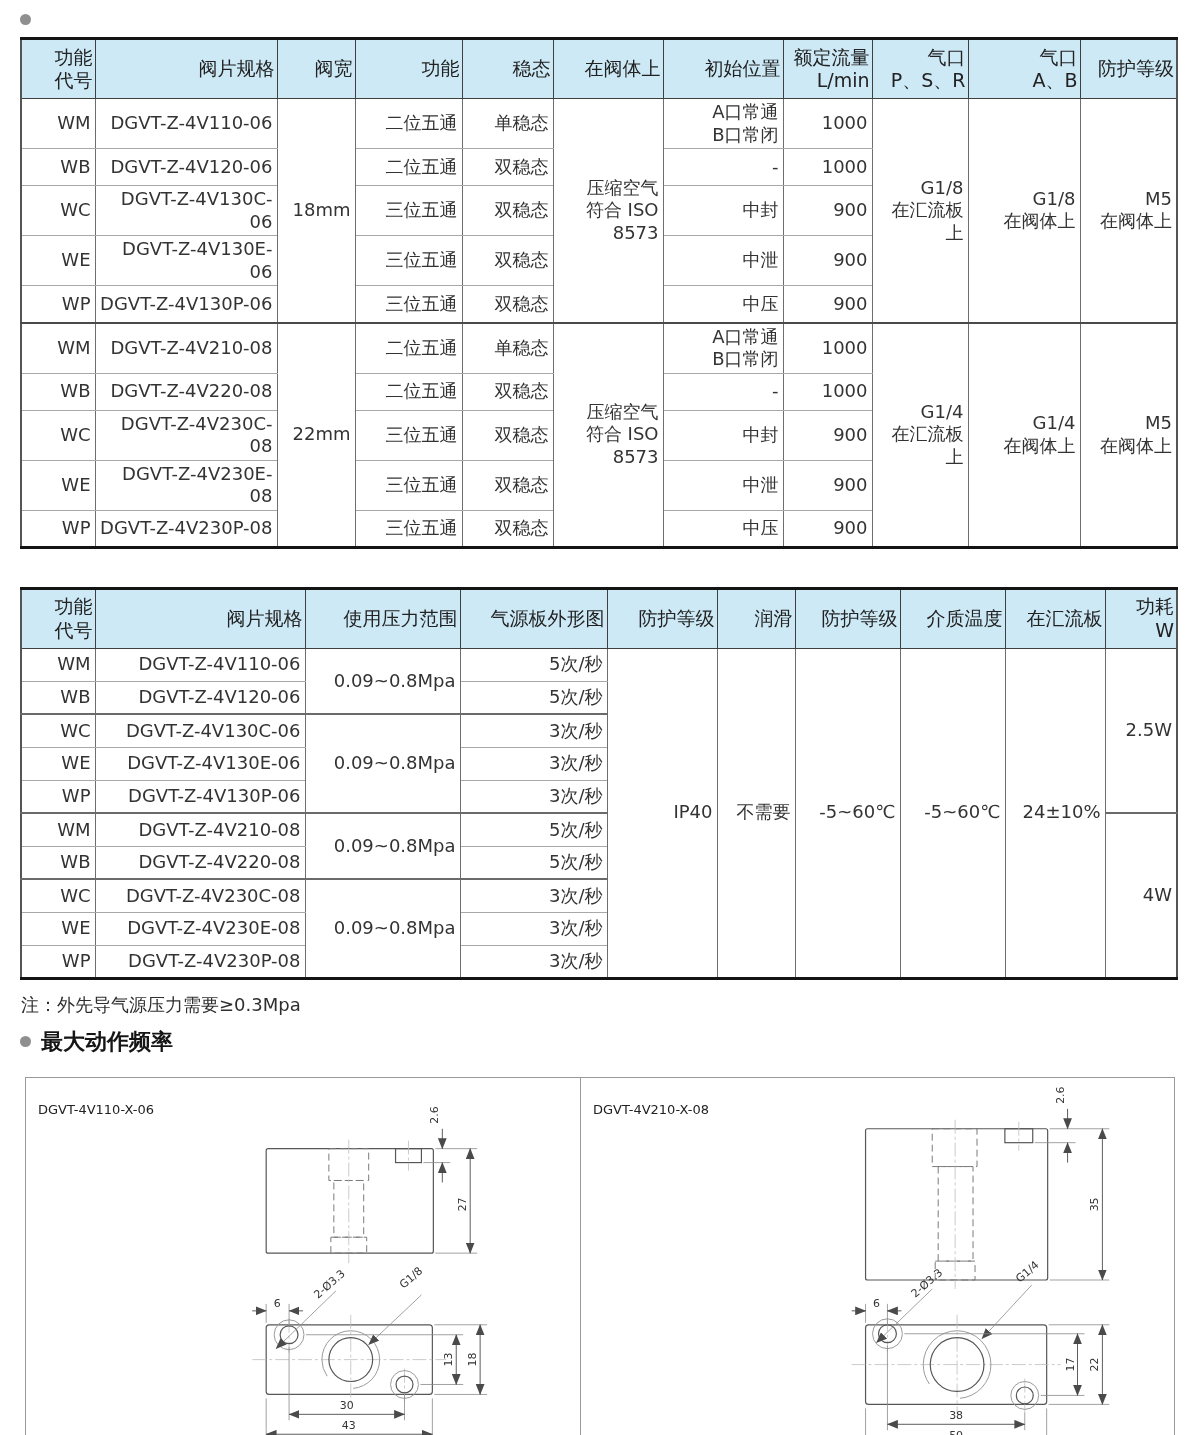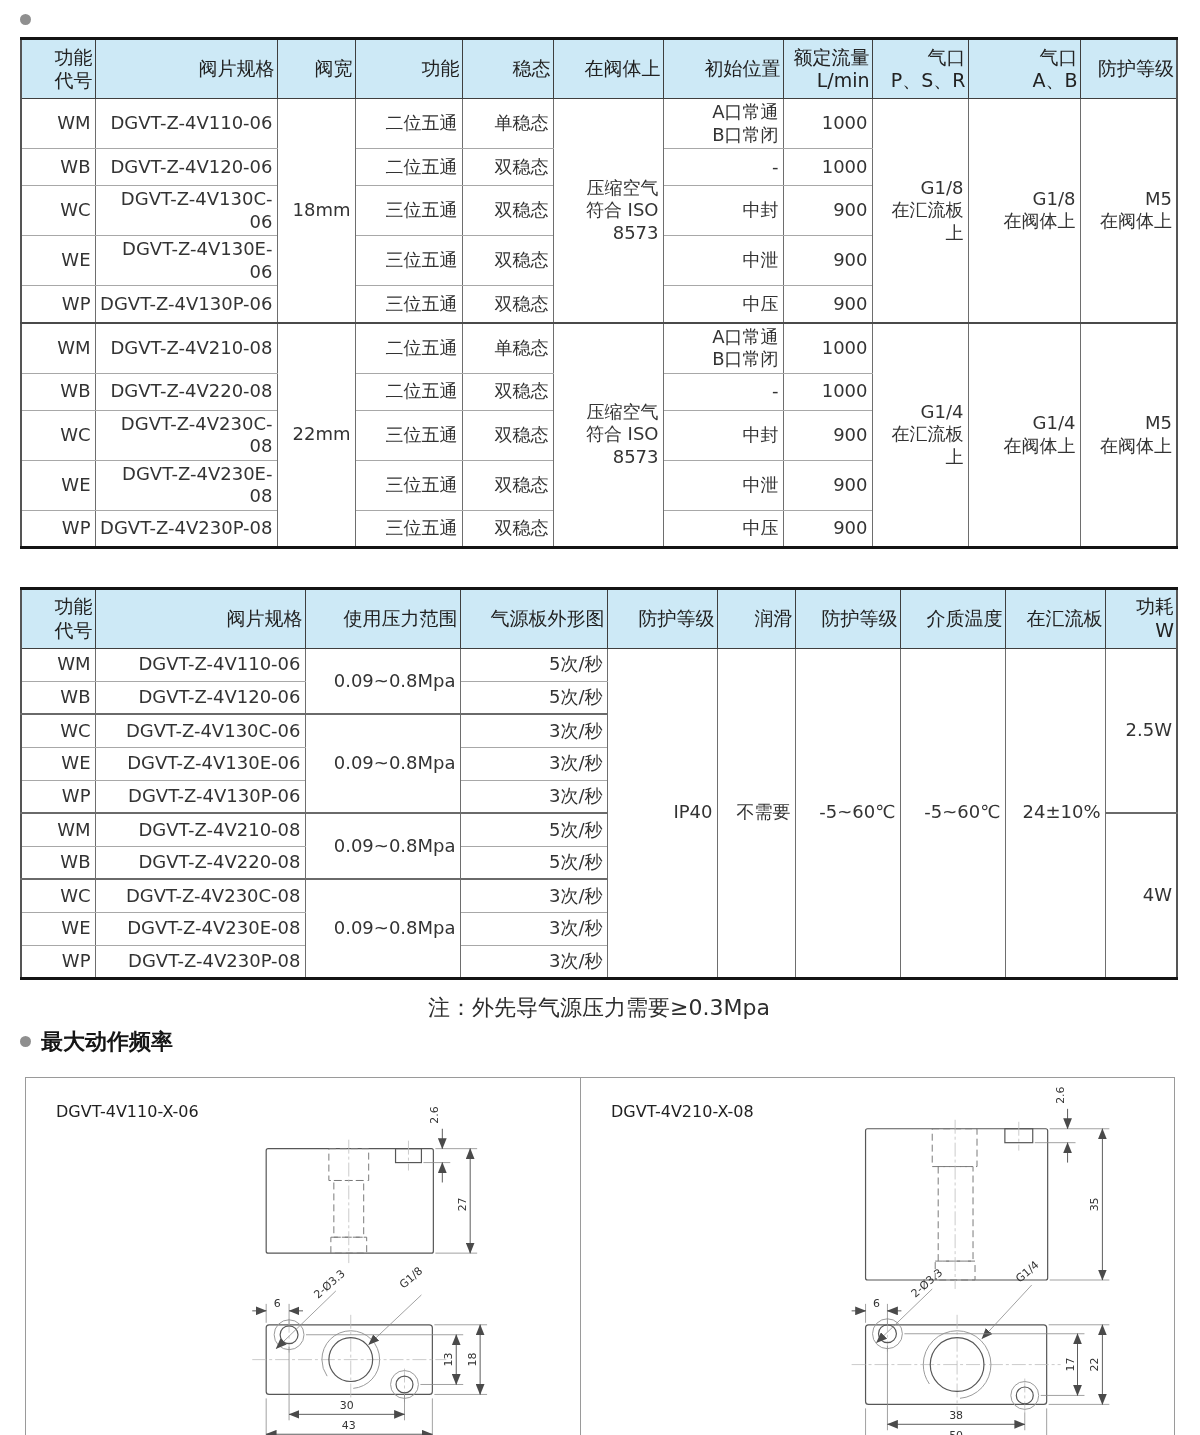--- a/index.html
+++ b/index.html
@@ -15,27 +15,27 @@
      height:60px;white-space:pre-line;line-height:1.22;padding:2px;color:#222}
 .dt td{border-top:1px solid #a8a8a8;border-bottom:1px solid #a8a8a8;
      border-left:1px solid #6e6e6e;border-right:1px solid #6e6e6e;
      font-size:18px;white-space:pre-line;line-height:1.25;padding:2px 4px;height:37px;color:#333}
 .t1 tr.tall td{height:47px}
 .t2 td{height:33px}
 tr.gsep td{border-top:2px solid #4a4a4a}
 tr.gsep2 td{border-top:2px solid #6a6a6a}
 td.thin-top{border-top:1px solid #a8a8a8}
 .t2{margin-top:38px}
-.note{width:1156px;margin:13px 0 0 21px;text-align:center;font-size:22px;color:#2e2e2e}
+.note{width:1156px;margin:13px 0 6px 21px;text-align:left;font-size:18px;color:#2e2e2e}
 .dbox{display:flex;margin:8px 0 0 25px;width:1150px;height:410px;
      border:1px solid #9a9a9a;border-bottom:3px solid #9a9a9a;background:#fff}
 .panel{position:relative;height:100%}
 .p1{width:554px}
 .p2{flex:1;border-left:1px solid #9a9a9a}
-.plabel{position:absolute;left:30px;top:24px;font-size:16px;color:#222}
+.plabel{position:absolute;left:12px;top:24px;font-size:13px;color:#222}
 .panel svg{position:absolute;left:0;top:0;width:100%;height:100%}
 svg text{font-size:11px;fill:#333;font-family:"DejaVu Sans",sans-serif}
 .ol{fill:none;stroke:#575757;stroke-width:1.2}
 .olt{fill:none;stroke:#9a9a9a;stroke-width:1}
 .hid{fill:none;stroke:#7a7a7a;stroke-width:1;stroke-dasharray:7 4}
 .cl{fill:none;stroke:#bdbdbd;stroke-width:.8;stroke-dasharray:14 3 3 3}
 .ext{fill:none;stroke:#8a8a8a;stroke-width:.8}
 .dim{fill:none;stroke:#4a4a4a;stroke-width:.9}
 </style>
 </head>

